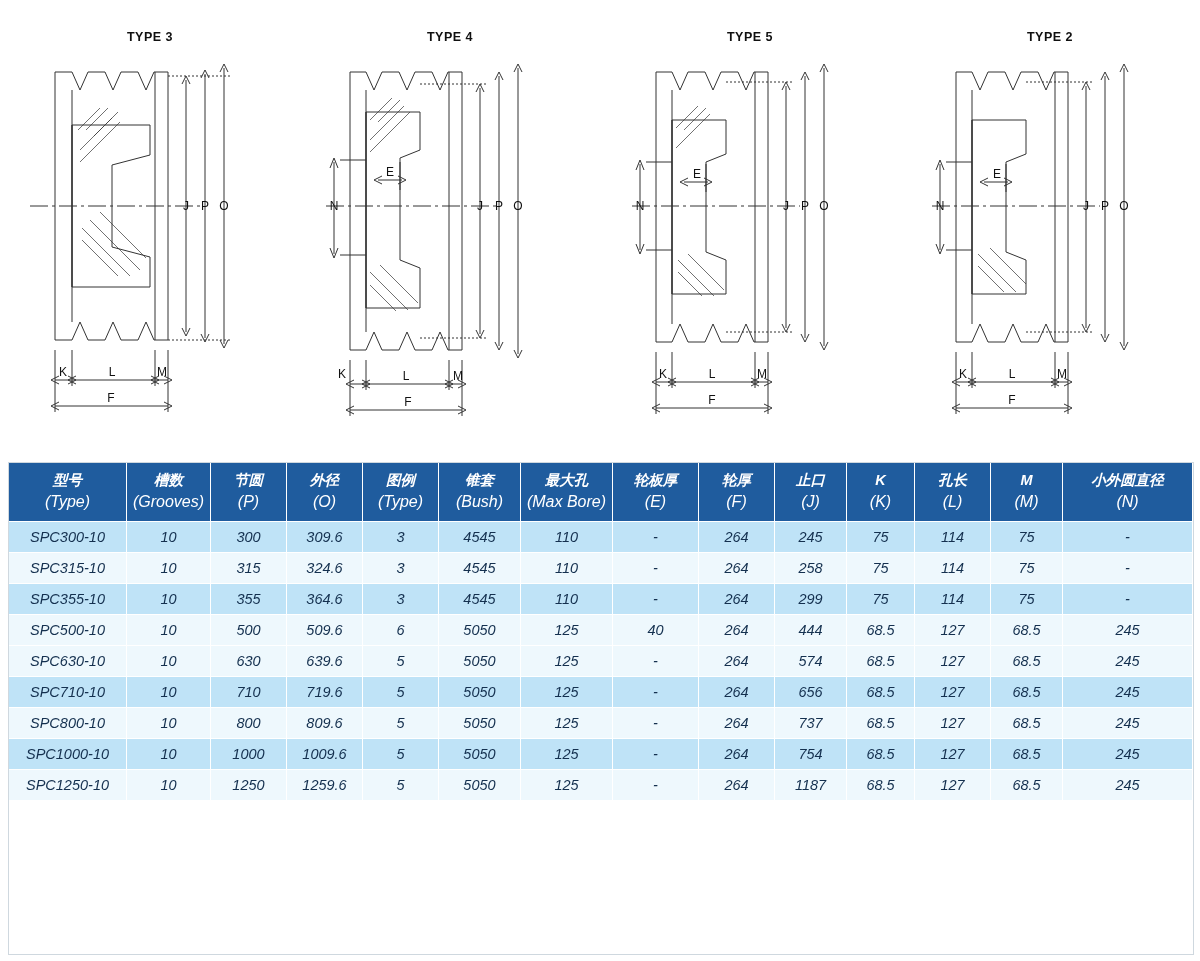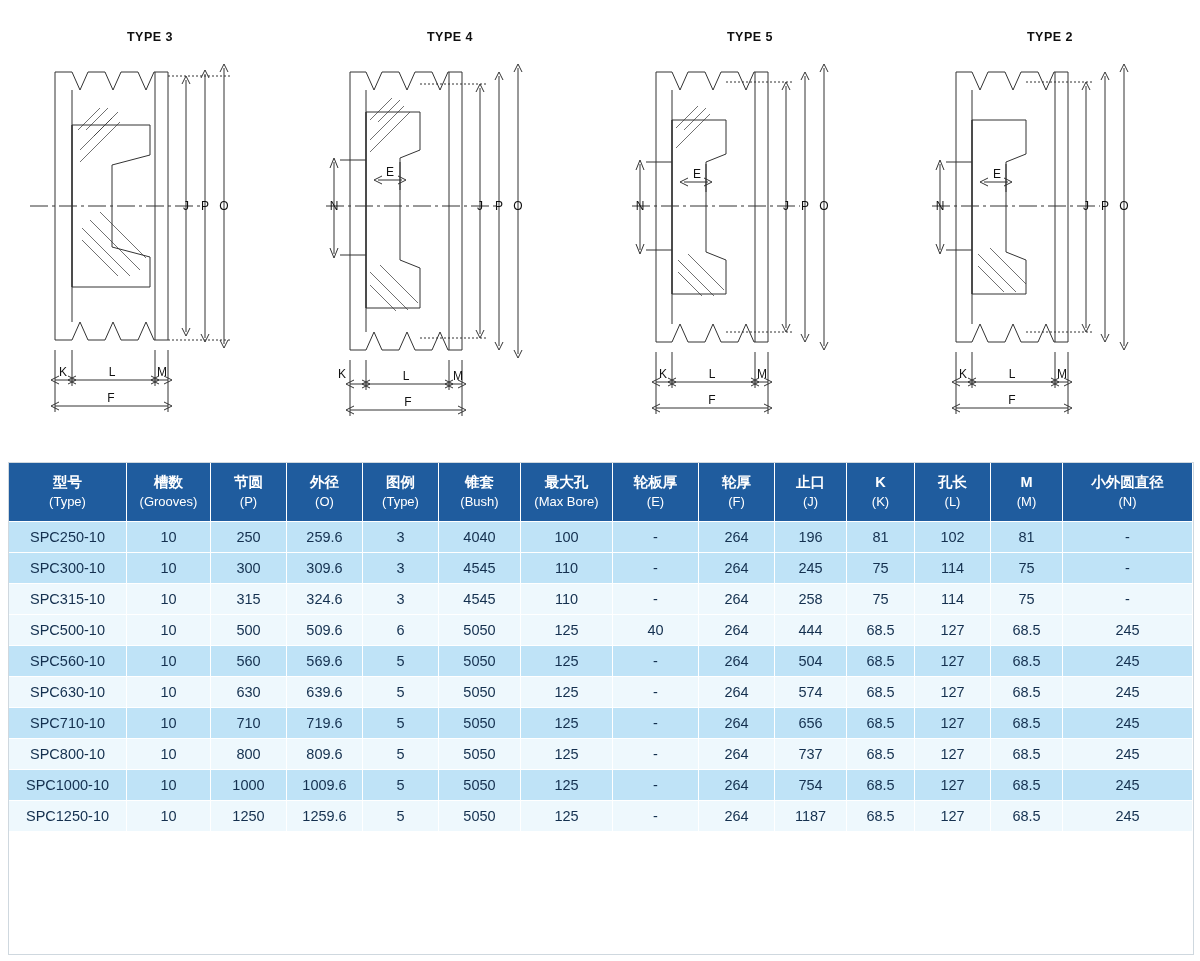--- a/index.html
+++ b/index.html
@@ -21,40 +21,40 @@
   .dg{position:relative;flex:1;}
   .dg-title{
     position:absolute;top:30px;left:0;right:0;
     text-align:center;
     font-size:12.5px;font-weight:bold;letter-spacing:.5px;
     color:#111;
   }
   .dg svg{position:absolute;top:50px;left:0;width:100%;height:370px;}
 
   
-  .tbl-wrap{position:absolute;left:8px;top:462px;width:1184px;}
+  .tbl-wrap{position:absolute;left:8px;top:462px;width:1184px;font-style:italic;}
   table{border-collapse:collapse;width:1184px;table-layout:fixed;}
   th,td{
     border:1px solid #ffffff;
     text-align:center;
     font-size:14.5px;
     color:#14304f;
     padding:0;
     height:30px;
   }
   thead th{
     background:#1f5c9e;
     color:#ffffff;
     font-weight:bold;
     font-size:14.5px;
     height:58px;
     border:1px solid #ffffff;
     line-height:1.35;
   }
-  thead th .sub{display:block;font-size:13px;font-weight:normal;}
+  thead th .sub{display:block;font-size:16px;font-weight:normal;}
   tbody tr.odd td{background:#bfe3f7;}
   tbody tr.even td{background:#eef8fd;}
   tbody td.first{font-size:14.5px;}
   .tbl-wrap{box-shadow:0 0 0 1px #ffffff;}
   .outer-border{
     position:absolute;left:8px;top:462px;width:1184px;height:491px;
     border:1px solid #cfd8df;pointer-events:none;
   }
 </style>
 </head>
@@ -387,36 +387,20 @@
           <th><span>轮厚</span><span class="sub">(F)</span></th>
           <th><span>止口</span><span class="sub">(J)</span></th>
           <th><span>K</span><span class="sub">(K)</span></th>
           <th><span>孔长</span><span class="sub">(L)</span></th>
           <th><span>M</span><span class="sub">(M)</span></th>
           <th><span>小外圆直径</span><span class="sub">(N)</span></th>
         </tr>
       </thead>
       <tbody>
           <tr class="odd">
-            <td class="first">SPC250-10</td>
-            <td>10</td>
-            <td>250</td>
-            <td>259.6</td>
-            <td>3</td>
-            <td>4040</td>
-            <td>100</td>
-            <td>-</td>
-            <td>264</td>
-            <td>196</td>
-            <td>81</td>
-            <td>102</td>
-            <td>81</td>
-            <td>-</td>
-          </tr>
-          <tr class="odd">
             <td class="first">SPC300-10</td>
             <td>10</td>
             <td>300</td>
             <td>309.6</td>
             <td>3</td>
             <td>4545</td>
             <td>110</td>
             <td>-</td>
             <td>264</td>
             <td>245</td>
@@ -429,20 +413,36 @@
             <td class="first">SPC315-10</td>
             <td>10</td>
             <td>315</td>
             <td>324.6</td>
             <td>3</td>
             <td>4545</td>
             <td>110</td>
             <td>-</td>
             <td>264</td>
             <td>258</td>
+            <td>75</td>
+            <td>114</td>
+            <td>75</td>
+            <td>-</td>
+          </tr>
+          <tr class="odd">
+            <td class="first">SPC355-10</td>
+            <td>10</td>
+            <td>355</td>
+            <td>364.6</td>
+            <td>3</td>
+            <td>4545</td>
+            <td>110</td>
+            <td>-</td>
+            <td>264</td>
+            <td>299</td>
             <td>75</td>
             <td>114</td>
             <td>75</td>
             <td>-</td>
           </tr>
           <tr class="even">
             <td class="first">SPC500-10</td>
             <td>10</td>
             <td>500</td>
             <td>509.6</td>
@@ -450,36 +450,20 @@
             <td>5050</td>
             <td>125</td>
             <td>40</td>
             <td>264</td>
             <td>444</td>
             <td>68.5</td>
             <td>127</td>
             <td>68.5</td>
             <td>245</td>
           </tr>
-          <tr class="odd">
-            <td class="first">SPC560-10</td>
-            <td>10</td>
-            <td>560</td>
-            <td>569.6</td>
-            <td>5</td>
-            <td>5050</td>
-            <td>125</td>
-            <td>-</td>
-            <td>264</td>
-            <td>504</td>
-            <td>68.5</td>
-            <td>127</td>
-            <td>68.5</td>
-            <td>245</td>
-          </tr>
           <tr class="even">
             <td class="first">SPC630-10</td>
             <td>10</td>
             <td>630</td>
             <td>639.6</td>
             <td>5</td>
             <td>5050</td>
             <td>125</td>
             <td>-</td>
             <td>264</td>

